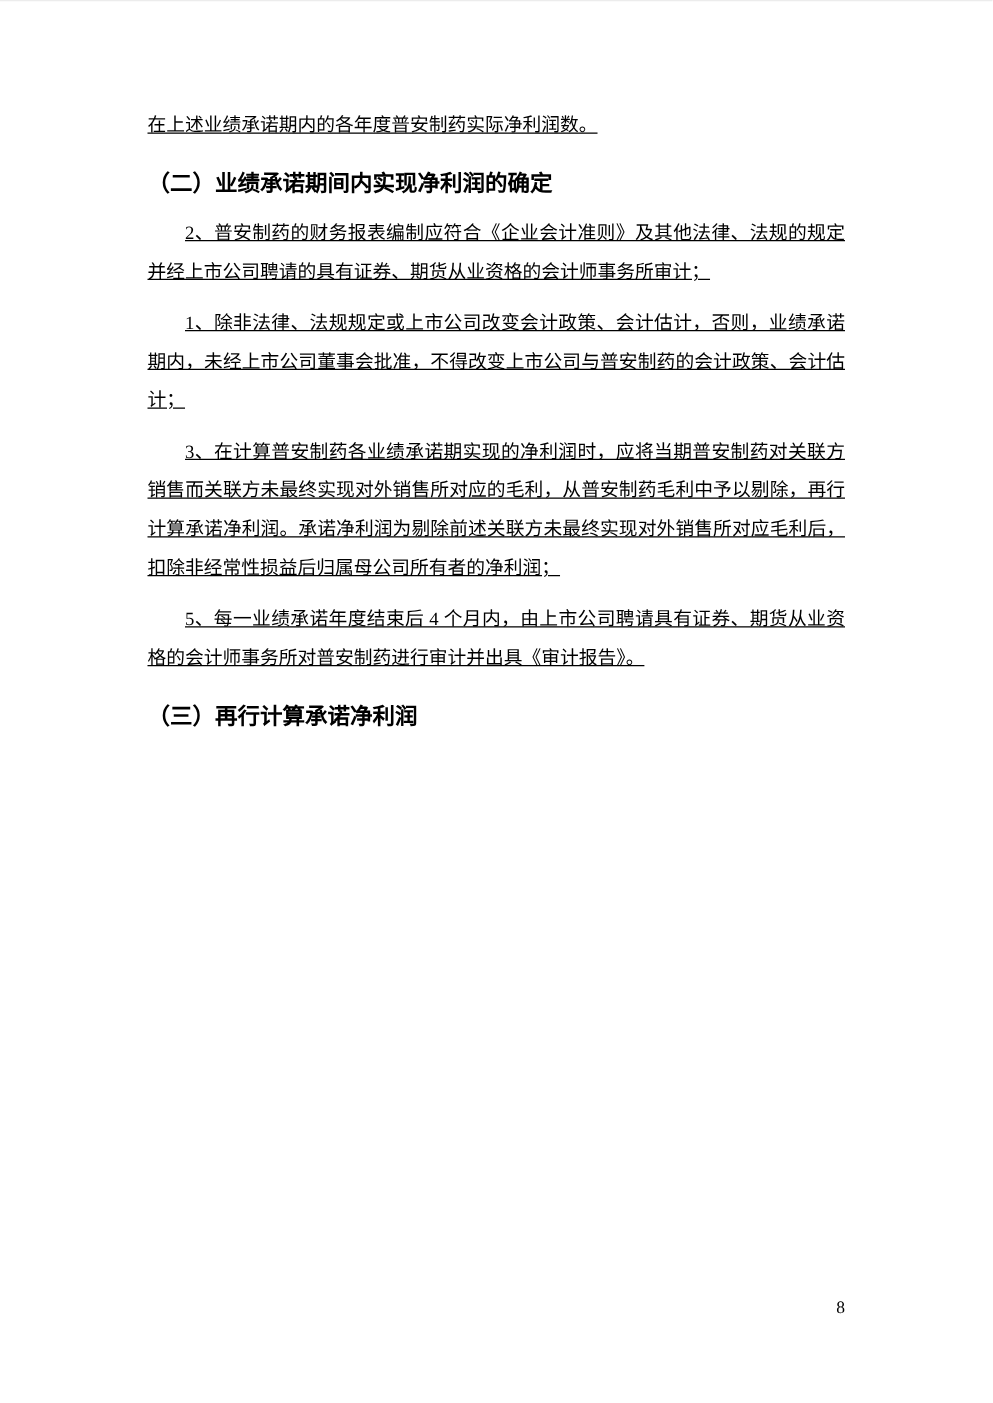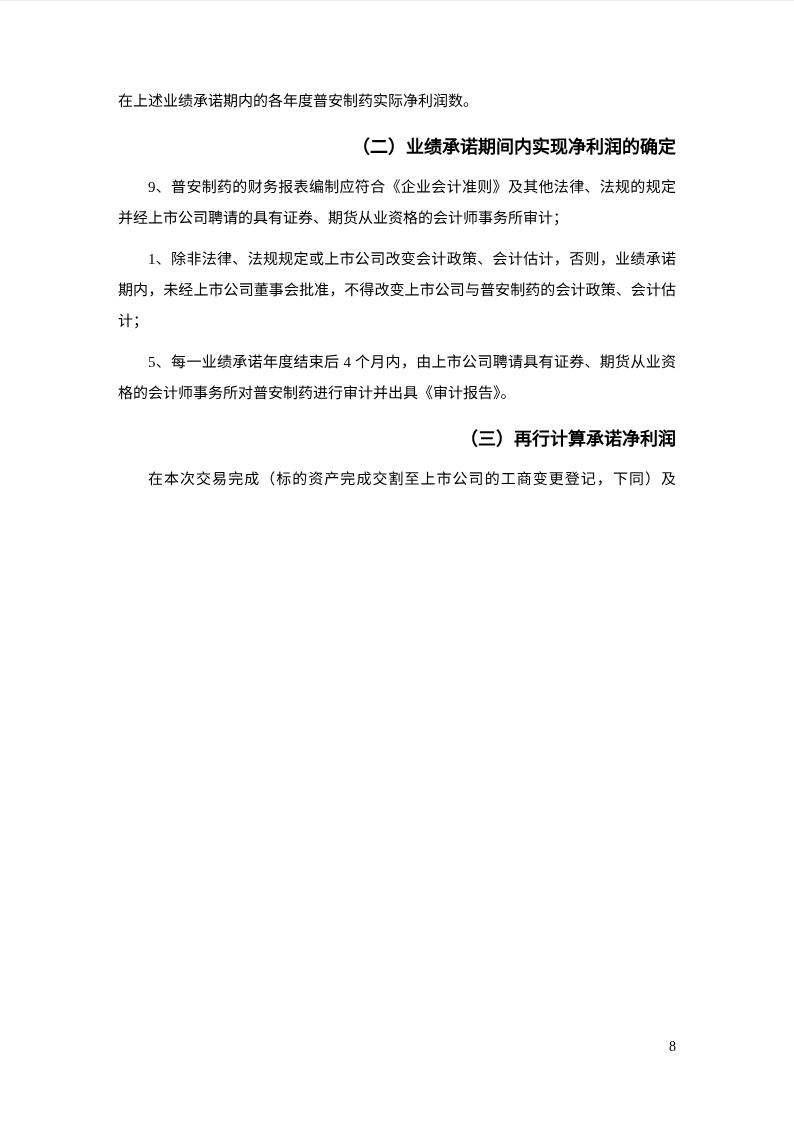--- a/index.html
+++ b/index.html
@@ -25,35 +25,35 @@
   .para {
     font-family: "Liberation Serif", "DejaVu Serif", serif;
     font-size: 15px;
     line-height: 31px;
     color: #000000;
     text-align: justify;
     text-justify: inter-ideograph;
     text-indent: 2em;
     margin: 0 0 10px 0;
     word-break: break-all;
+    text-decoration: underline;
   }
   .para.no-indent {
     text-indent: 0;
   }
   .para.fill-last {
     text-align-last: justify;
   }
   .heading {
     font-family: "Liberation Sans", "DejaVu Sans", sans-serif;
     font-size: 18px;
     font-weight: 700;
     line-height: 25px;
     color: #000000;
     margin: 18px 0 12px 0;
-    text-align: right;
   }
   .page-number {
     position: absolute;
     left: 118px;
     top: 1038px;
     width: 558px;
     text-align: right;
     font-family: "Liberation Serif", "DejaVu Serif", serif;
     font-size: 14px;
     color: #000000;
@@ -61,27 +61,27 @@
 </style>
 </head>
 <body>
 
 <div class="content">
   <p class="para no-indent">在上述业绩承诺期内的各年度普安制药实际净利润数。</p>
 
   <div class="heading">（二）业绩承诺期间内实现净利润的确定</div>
 
 
-  <p class="para">9、普安制药的财务报表编制应符合《企业会计准则》及其他法律、法规的规定并经上市公司聘请的具有证券、期货从业资格的会计师事务所审计；</p>
+  <p class="para">2、普安制药的财务报表编制应符合《企业会计准则》及其他法律、法规的规定并经上市公司聘请的具有证券、期货从业资格的会计师事务所审计；</p>
 
   <p class="para">1、除非法律、法规规定或上市公司改变会计政策、会计估计，否则，业绩承诺期内，未经上市公司董事会批准，不得改变上市公司与普安制药的会计政策、会计估计；</p>
 
+  <p class="para">3、在计算普安制药各业绩承诺期实现的净利润时，应将当期普安制药对关联方销售而关联方未最终实现对外销售所对应的毛利，从普安制药毛利中予以剔除，再行计算承诺净利润。承诺净利润为剔除前述关联方未最终实现对外销售所对应毛利后，扣除非经常性损益后归属母公司所有者的净利润；</p>
 
 
   <p class="para">5、每一业绩承诺年度结束后 4 个月内，由上市公司聘请具有证券、期货从业资格的会计师事务所对普安制药进行审计并出具《审计报告》。</p>
 
 
   <div class="heading">（三）再行计算承诺净利润</div>
 
-  <p class="para fill-last">在本次交易完成（标的资产完成交割至上市公司的工商变更登记，下同）及</p>
 </div>
 
 <div class="page-number">8</div>
 
 </body></html>

